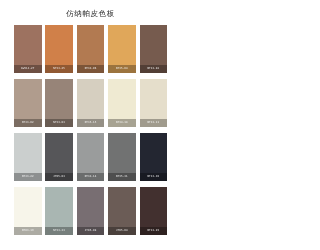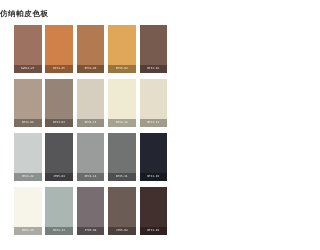--- a/index.html
+++ b/index.html
@@ -16,28 +16,28 @@
   }
   .palette-page {
     width: 181px;
     height: 250px;
     background: #ffffff;
     display: flex;
     flex-direction: column;
     box-sizing: border-box;
   }
   .palette-title {
+    text-align: center;
     font-size: 7.5px;
     letter-spacing: 0.6px;
     color: #2b2b2b;
     padding: 10px 0 7px 0;
     font-family: "DejaVu Sans", "Liberation Sans", sans-serif;
     line-height: 1;
     user-select: none;
-    font-weight: bold;
   }
   .swatch-grid {
     flex: 1 1 auto;
     display: flex;
     flex-direction: column;
     justify-content: flex-start;
     padding: 0 14px;
     box-sizing: border-box;
   }
   .swatch-row {

